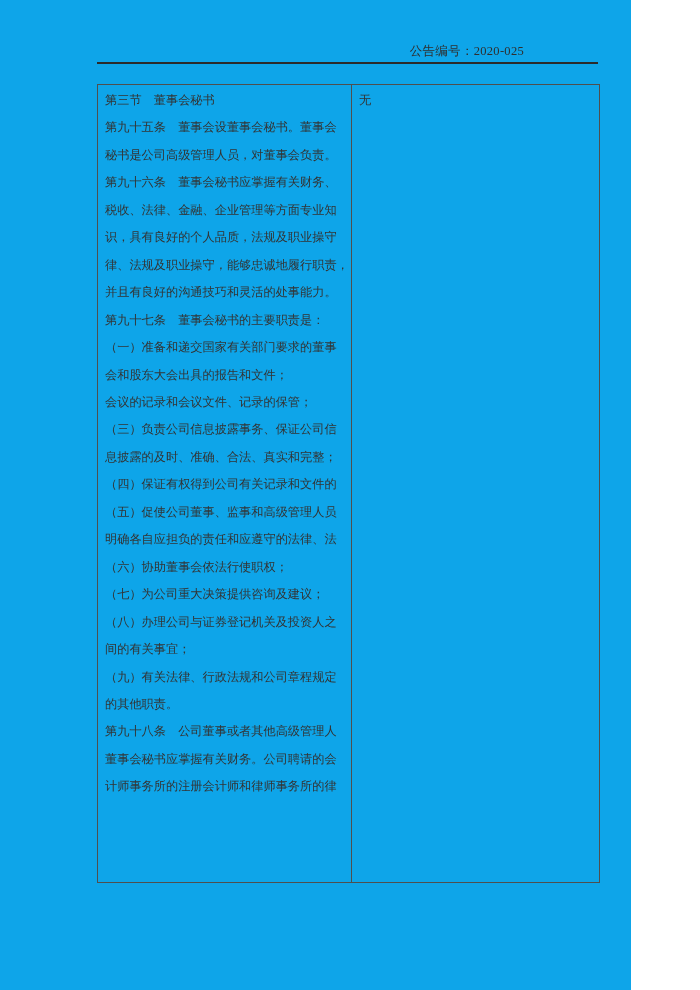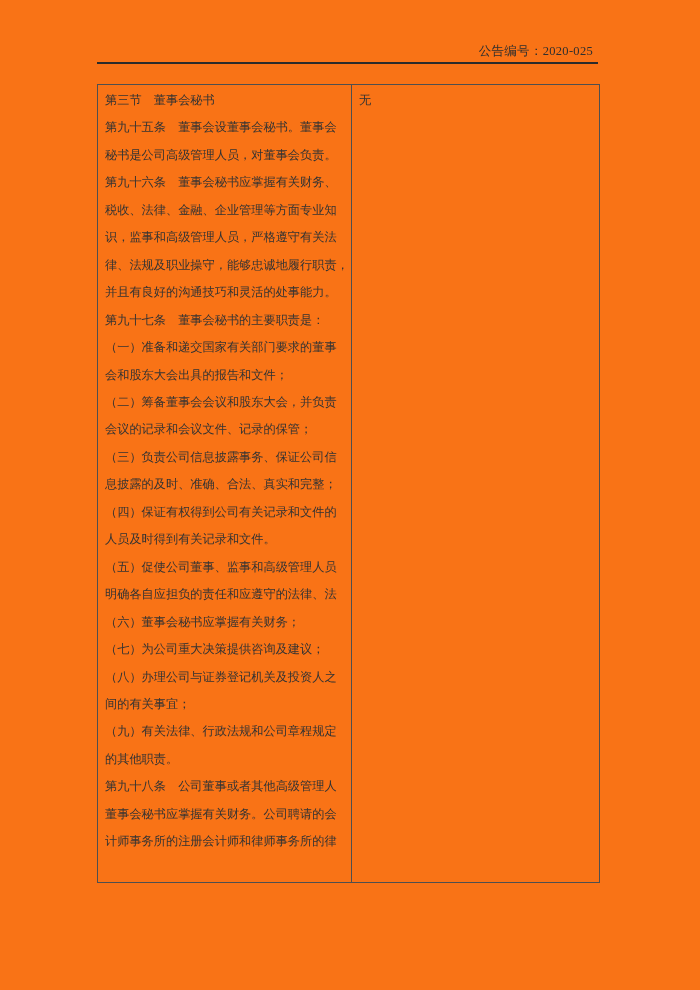--- a/index.html
+++ b/index.html
@@ -2,23 +2,23 @@
 <html><head>
 <meta charset="utf-8">
 <style>
   html, body {
     margin: 0;
     padding: 0;
     background: #ffffff;
   }
   .page {
     position: relative;
-    width: 700px;
+    width: 631px;
     height: 990px;
-    background: #f97316;
+    background: #0ea5e9;
     font-family: "Liberation Serif", "DejaVu Serif", serif;
     color: #333333;
     overflow: hidden;
   }
   .announcement-no {
     position: absolute;
     top: 43px;
     right: 107px;
     font-size: 12.5px;
     letter-spacing: 0.3px;
@@ -78,35 +78,33 @@
 
   <div class="header-rule"></div>
 
   <div class="content-table">
     <div class="cell cell-left">
         <div class="text-line">第三节　董事会秘书</div>
         <div class="text-line">第九十五条　董事会设董事会秘书。董事会</div>
         <div class="text-line">秘书是公司高级管理人员，对董事会负责。</div>
         <div class="text-line">第九十六条　董事会秘书应掌握有关财务、</div>
         <div class="text-line">税收、法律、金融、企业管理等方面专业知</div>
-        <div class="text-line">识，监事和高级管理人员，严格遵守有关法</div>
+        <div class="text-line">识，具有良好的个人品质，法规及职业操守</div>
         <div class="text-line">律、法规及职业操守，能够忠诚地履行职责，</div>
         <div class="text-line">并且有良好的沟通技巧和灵活的处事能力。</div>
         <div class="text-line">第九十七条　董事会秘书的主要职责是：</div>
         <div class="text-line">（一）准备和递交国家有关部门要求的董事</div>
         <div class="text-line">会和股东大会出具的报告和文件；</div>
-        <div class="text-line">（二）筹备董事会会议和股东大会，并负责</div>
         <div class="text-line">会议的记录和会议文件、记录的保管；</div>
         <div class="text-line">（三）负责公司信息披露事务、保证公司信</div>
         <div class="text-line">息披露的及时、准确、合法、真实和完整；</div>
         <div class="text-line">（四）保证有权得到公司有关记录和文件的</div>
-        <div class="text-line">人员及时得到有关记录和文件。</div>
         <div class="text-line">（五）促使公司董事、监事和高级管理人员</div>
         <div class="text-line">明确各自应担负的责任和应遵守的法律、法</div>
-        <div class="text-line">（六）董事会秘书应掌握有关财务；</div>
+        <div class="text-line">（六）协助董事会依法行使职权；</div>
         <div class="text-line">（七）为公司重大决策提供咨询及建议；</div>
         <div class="text-line">（八）办理公司与证券登记机关及投资人之</div>
         <div class="text-line">间的有关事宜；</div>
         <div class="text-line">（九）有关法律、行政法规和公司章程规定</div>
         <div class="text-line">的其他职责。</div>
         <div class="text-line">第九十八条　公司董事或者其他高级管理人</div>
         <div class="text-line">董事会秘书应掌握有关财务。公司聘请的会</div>
         <div class="text-line">计师事务所的注册会计师和律师事务所的律</div>
       </div>
     <div class="cell cell-right">

